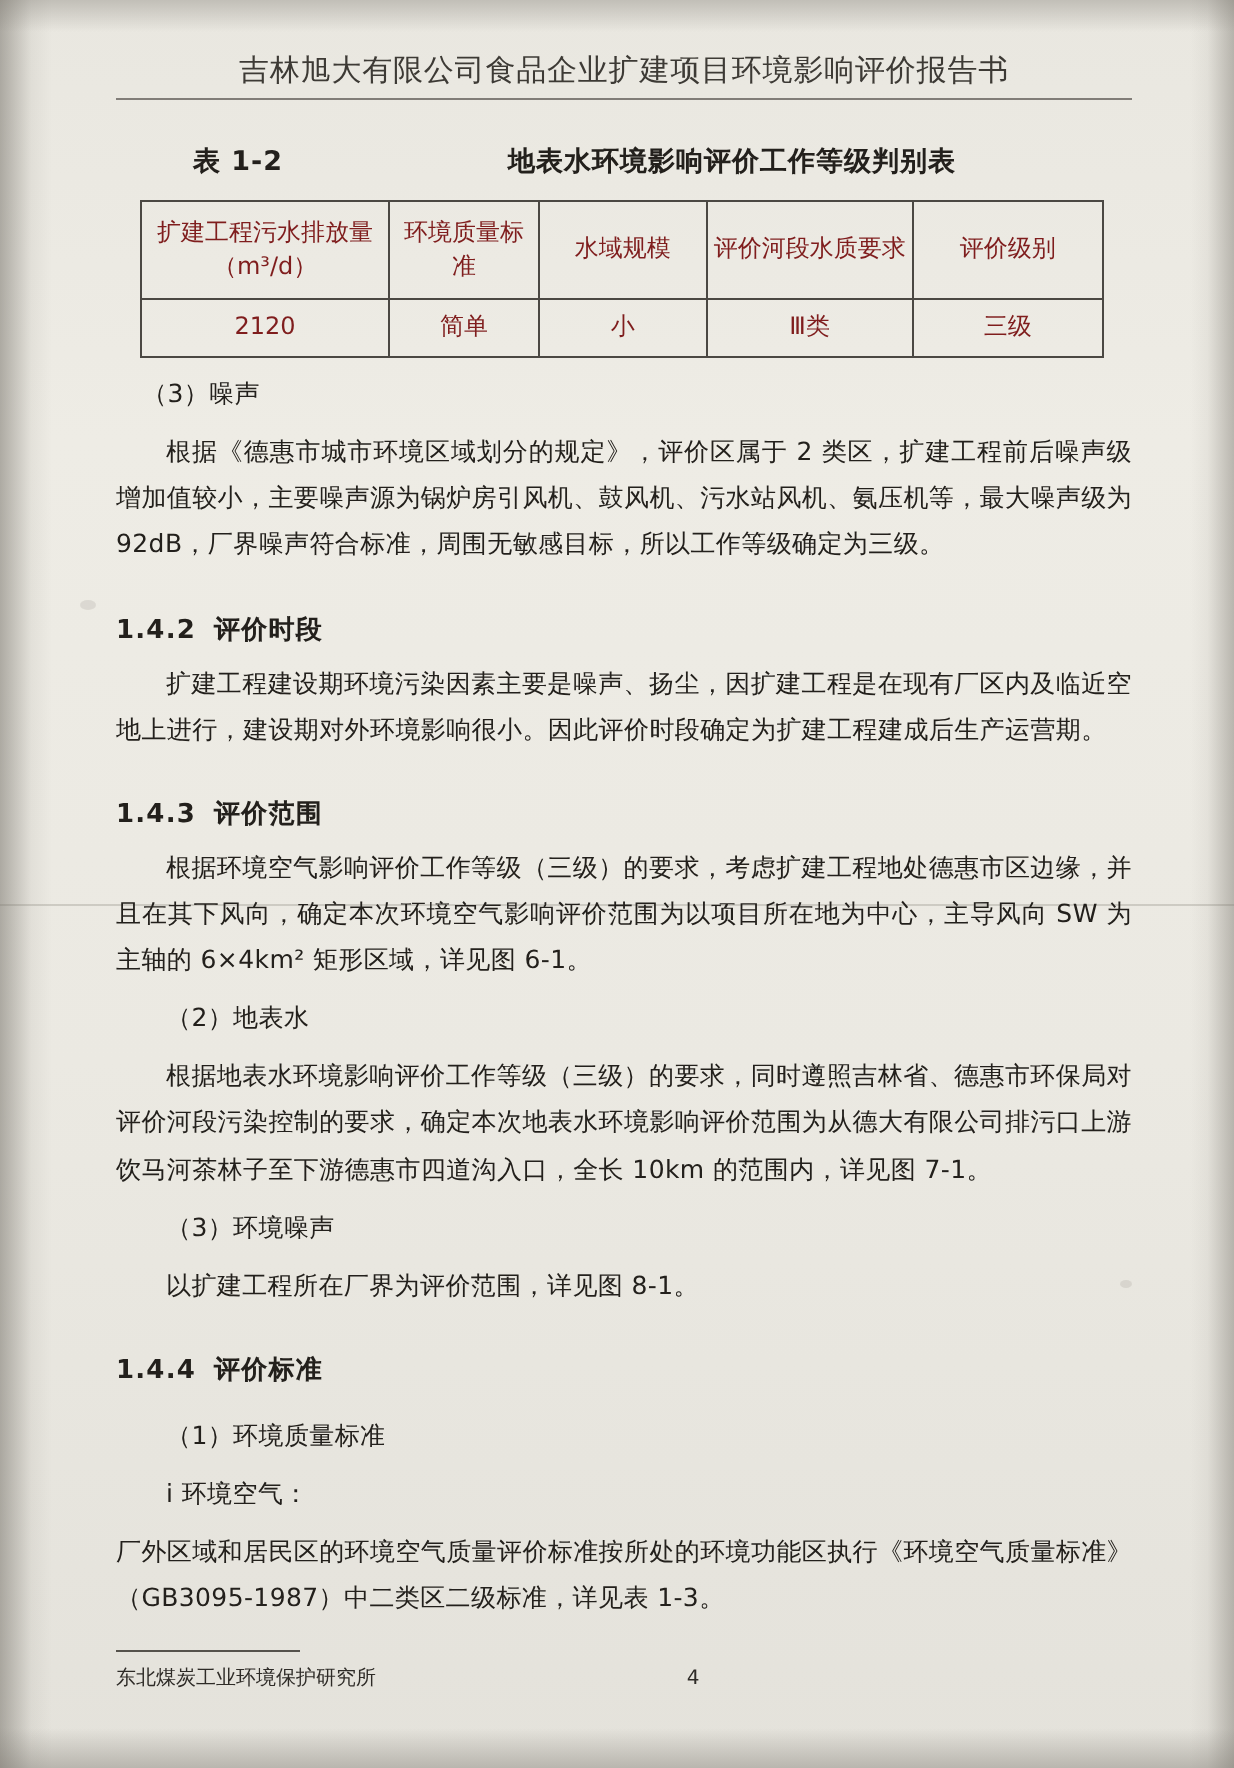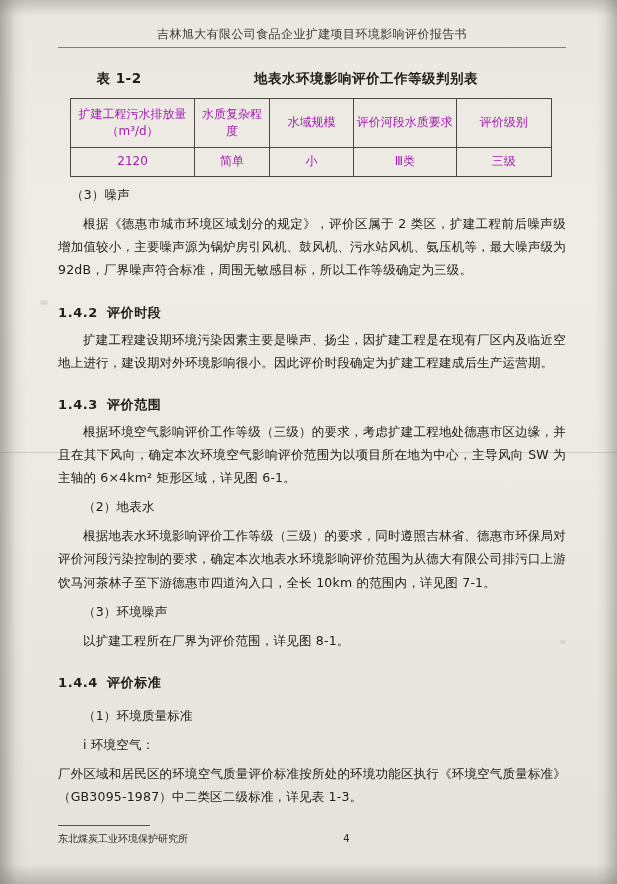--- a/index.html
+++ b/index.html
@@ -53,21 +53,21 @@
     left: 58px;
     top: 26px;
     width: 508px;
     color: #23201c;
   }
 
   
   .header-band {
     position: relative;
     text-align: center;
-    font-size: 12px;
+    font-size: 15px;
     letter-spacing: 0.4px;
     color: #3d3a35;
     font-family: "DejaVu Sans", sans-serif;
     padding-bottom: 4px;
   }
   .header-rule {
     height: 1px;
     background: #5d5a54;
     opacity: 0.75;
     margin: 0 0 0 0;
@@ -90,21 +90,21 @@
   .table-caption .ttl {
     flex: 1;
   }
 
   table.grade {
     margin-top: 10px;
     margin-left: 12px;
     border-collapse: collapse;
     width: 482px;
     font-size: 12px;
-    color: #a21caf;
+    color: #7f1d1d;
   }
   table.grade td {
     border: 1px solid #4b4843;
     text-align: center;
     vertical-align: middle;
     padding: 4px 2px;
     line-height: 1.45;
   }
   table.grade tr.head td {
     height: 40px;
@@ -202,21 +202,21 @@
 
     <div class="table-caption">
       <span class="num">表 1-2</span>
       <span class="ttl">地表水环境影响评价工作等级判别表</span>
     </div>
 
     <table class="grade">
       <tbody>
           <tr class="head">
         <td class="c1">扩建工程污水排放量（m³/d）</td>
-        <td class="c2">水质复杂程度</td>
+        <td class="c2">环境质量标准</td>
         <td class="c3">水域规模</td>
         <td class="c4 head-left">评价河段水质要求</td>
         <td class="c5">评价级别</td>
       </tr>
       <tr class="body">
         <td class="c1">2120</td>
         <td class="c2">简单</td>
         <td class="c3">小</td>
         <td class="c4">Ⅲ类</td>
         <td class="c5">三级</td>

